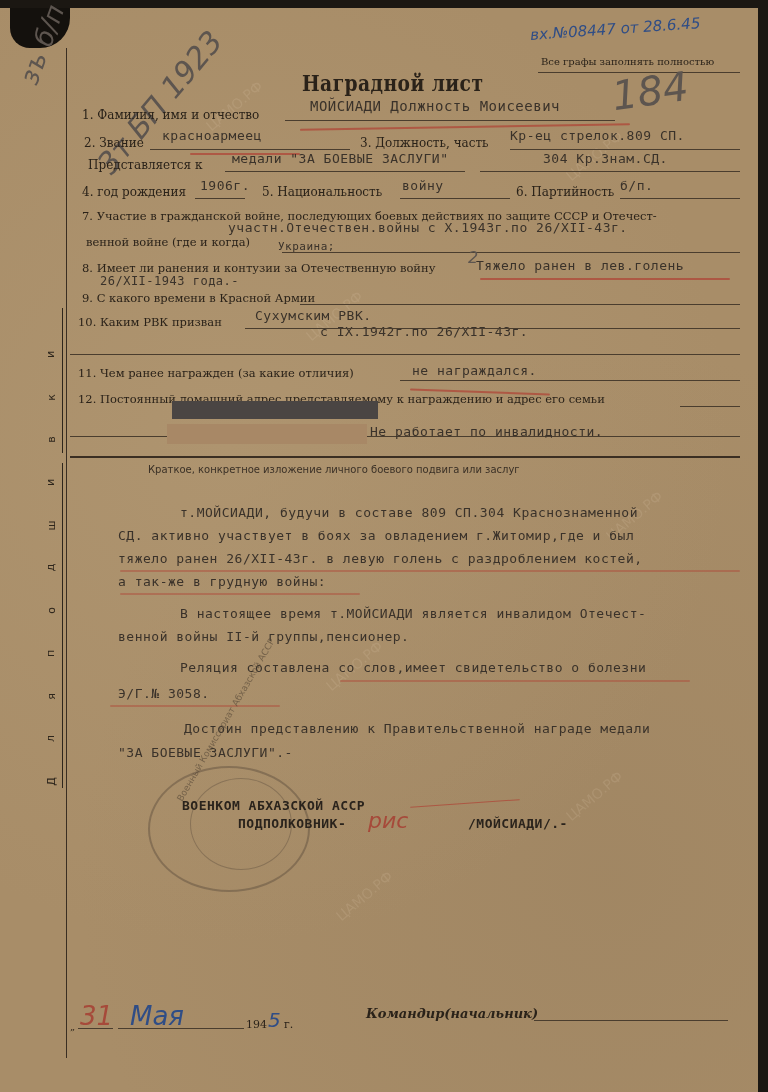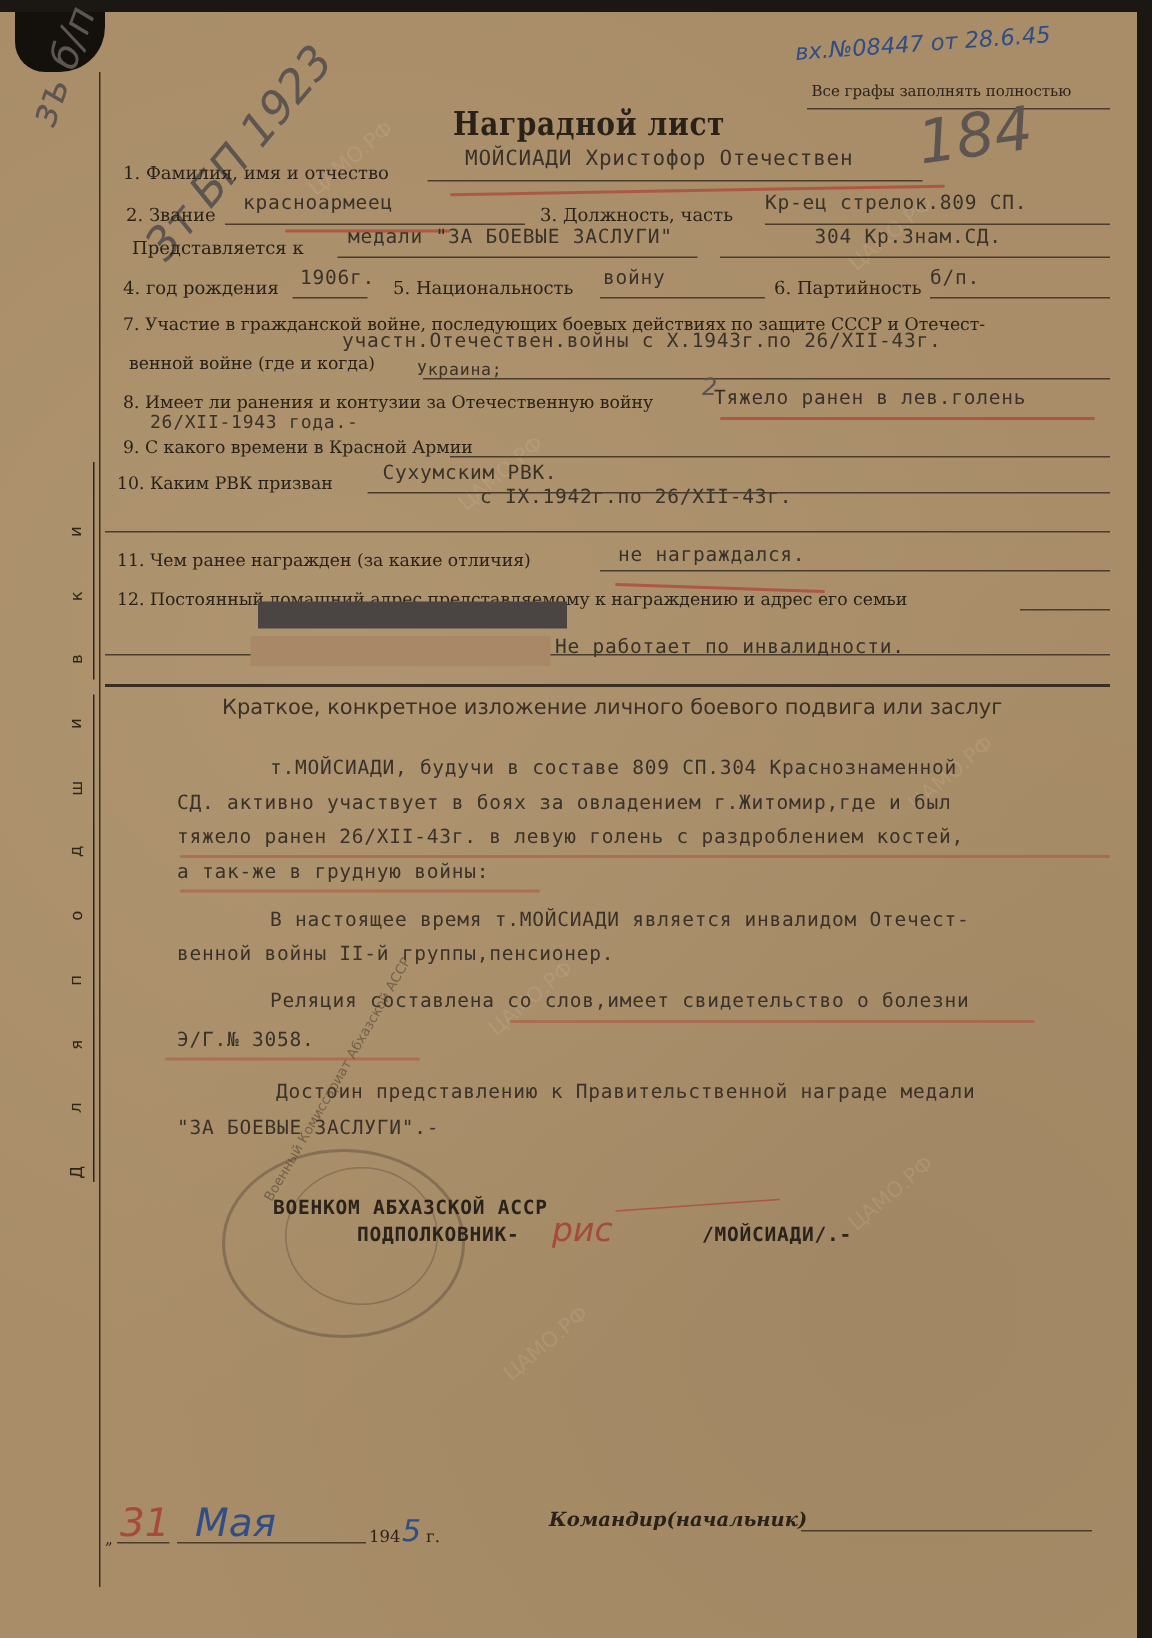--- a/index.html
+++ b/index.html
@@ -72,21 +72,21 @@
   <div class="hw blue-ink" style="left:530px;top:12px;font-size:15px;transform:rotate(-4deg);">вх.№08447 от 28.6.45</div>
 
   <div class="print" style="left:541px;top:48px;font-size:10px;">Все графы заполнять полностью</div>
   <div class="uline" style="left:538px;top:64px;width:202px;"></div>
 
   <div class="title">Наградной лист</div>
 
   <div class="hw pencil" style="left:612px;top:60px;font-size:40px;transform:rotate(-8deg);">184</div>
 
   <div class="print" style="left:82px;top:100px;">1. Фамилия, имя и отчество</div>
-  <div class="type" style="left:310px;top:90px;font-size:14px;">МОЙСИАДИ Христофор Отечествен</div>
+  <div class="type" style="left:310px;top:90px;font-size:14px;">МОЙСИАДИ Должность Моисеевич</div>
   <div class="uline" style="left:285px;top:112px;width:330px;"></div>
   <div class="redline" style="left:300px;top:118px;width:330px;transform:rotate(-1deg);"></div>
 
   <div class="print" style="left:84px;top:128px;">2. Звание</div>
   <div class="type" style="left:150px;top:120px;margin-left:12px;">красноармеец</div>
   <div class="uline" style="left:150px;top:141px;width:200px;"></div>
   <div class="redline" style="left:190px;top:145px;width:110px;"></div>
   <div class="print" style="left:360px;top:128px;">3. Должность, часть</div>
   <div class="type" style="left:510px;top:120px;">Кр-ец стрелок.809 СП.</div>
   <div class="uline" style="left:510px;top:141px;width:230px;"></div>
@@ -135,21 +135,21 @@
 
   <div class="print" style="left:78px;top:384px;font-size:11.5px;">12. Постоянный домашний адрес представляемому к награждению и адрес его семьи</div>
   <div class="redact-dark"></div>
   <div class="uline" style="left:680px;top:398px;width:60px;"></div>
   <div class="uline" style="left:70px;top:428px;width:670px;"></div>
   <div class="redact-light"></div>
   <div class="type" style="left:370px;top:416px;">Не работает по инвалидности.</div>
 
   <div class="hline" style="left:70px;top:448px;width:670px;height:2px;"></div>
 
-  <div class="print" style="left:148px;top:456px;font-family:'DejaVu Sans',sans-serif;font-size:14px;color:#3a3026;">Краткое, конкретное изложение личного боевого подвига или заслуг</div>
+  <div class="print" style="left:148px;top:456px;font-family:'DejaVu Sans',sans-serif;font-size:10px;color:#3a3026;">Краткое, конкретное изложение личного боевого подвига или заслуг</div>
 
   <div class="type" style="left:180px;top:497px;">т.МОЙСИАДИ, будучи в составе 809 СП.304 Краснознаменной</div>
   <div class="type" style="left:118px;top:520px;">СД. активно участвует в боях за овладением г.Житомир,где и был</div>
   <div class="type" style="left:118px;top:543px;">тяжело ранен 26/XII-43г. в левую голень с раздроблением костей,</div>
   <div class="redline" style="left:120px;top:562px;width:620px;opacity:0.6;"></div>
   <div class="type" style="left:118px;top:566px;">а так-же в грудную войны:</div>
   <div class="redline" style="left:120px;top:585px;width:240px;opacity:0.6;"></div>
   <div class="type" style="left:118px;top:621px;">венной войны II-й группы,пенсионер.</div>
   <div class="type" style="left:180px;top:598px;">В настоящее время т.МОЙСИАДИ является инвалидом Отечест-</div>
   <div class="type" style="left:180px;top:652px;">Реляция составлена со слов,имеет свидетельство о болезни</div>

